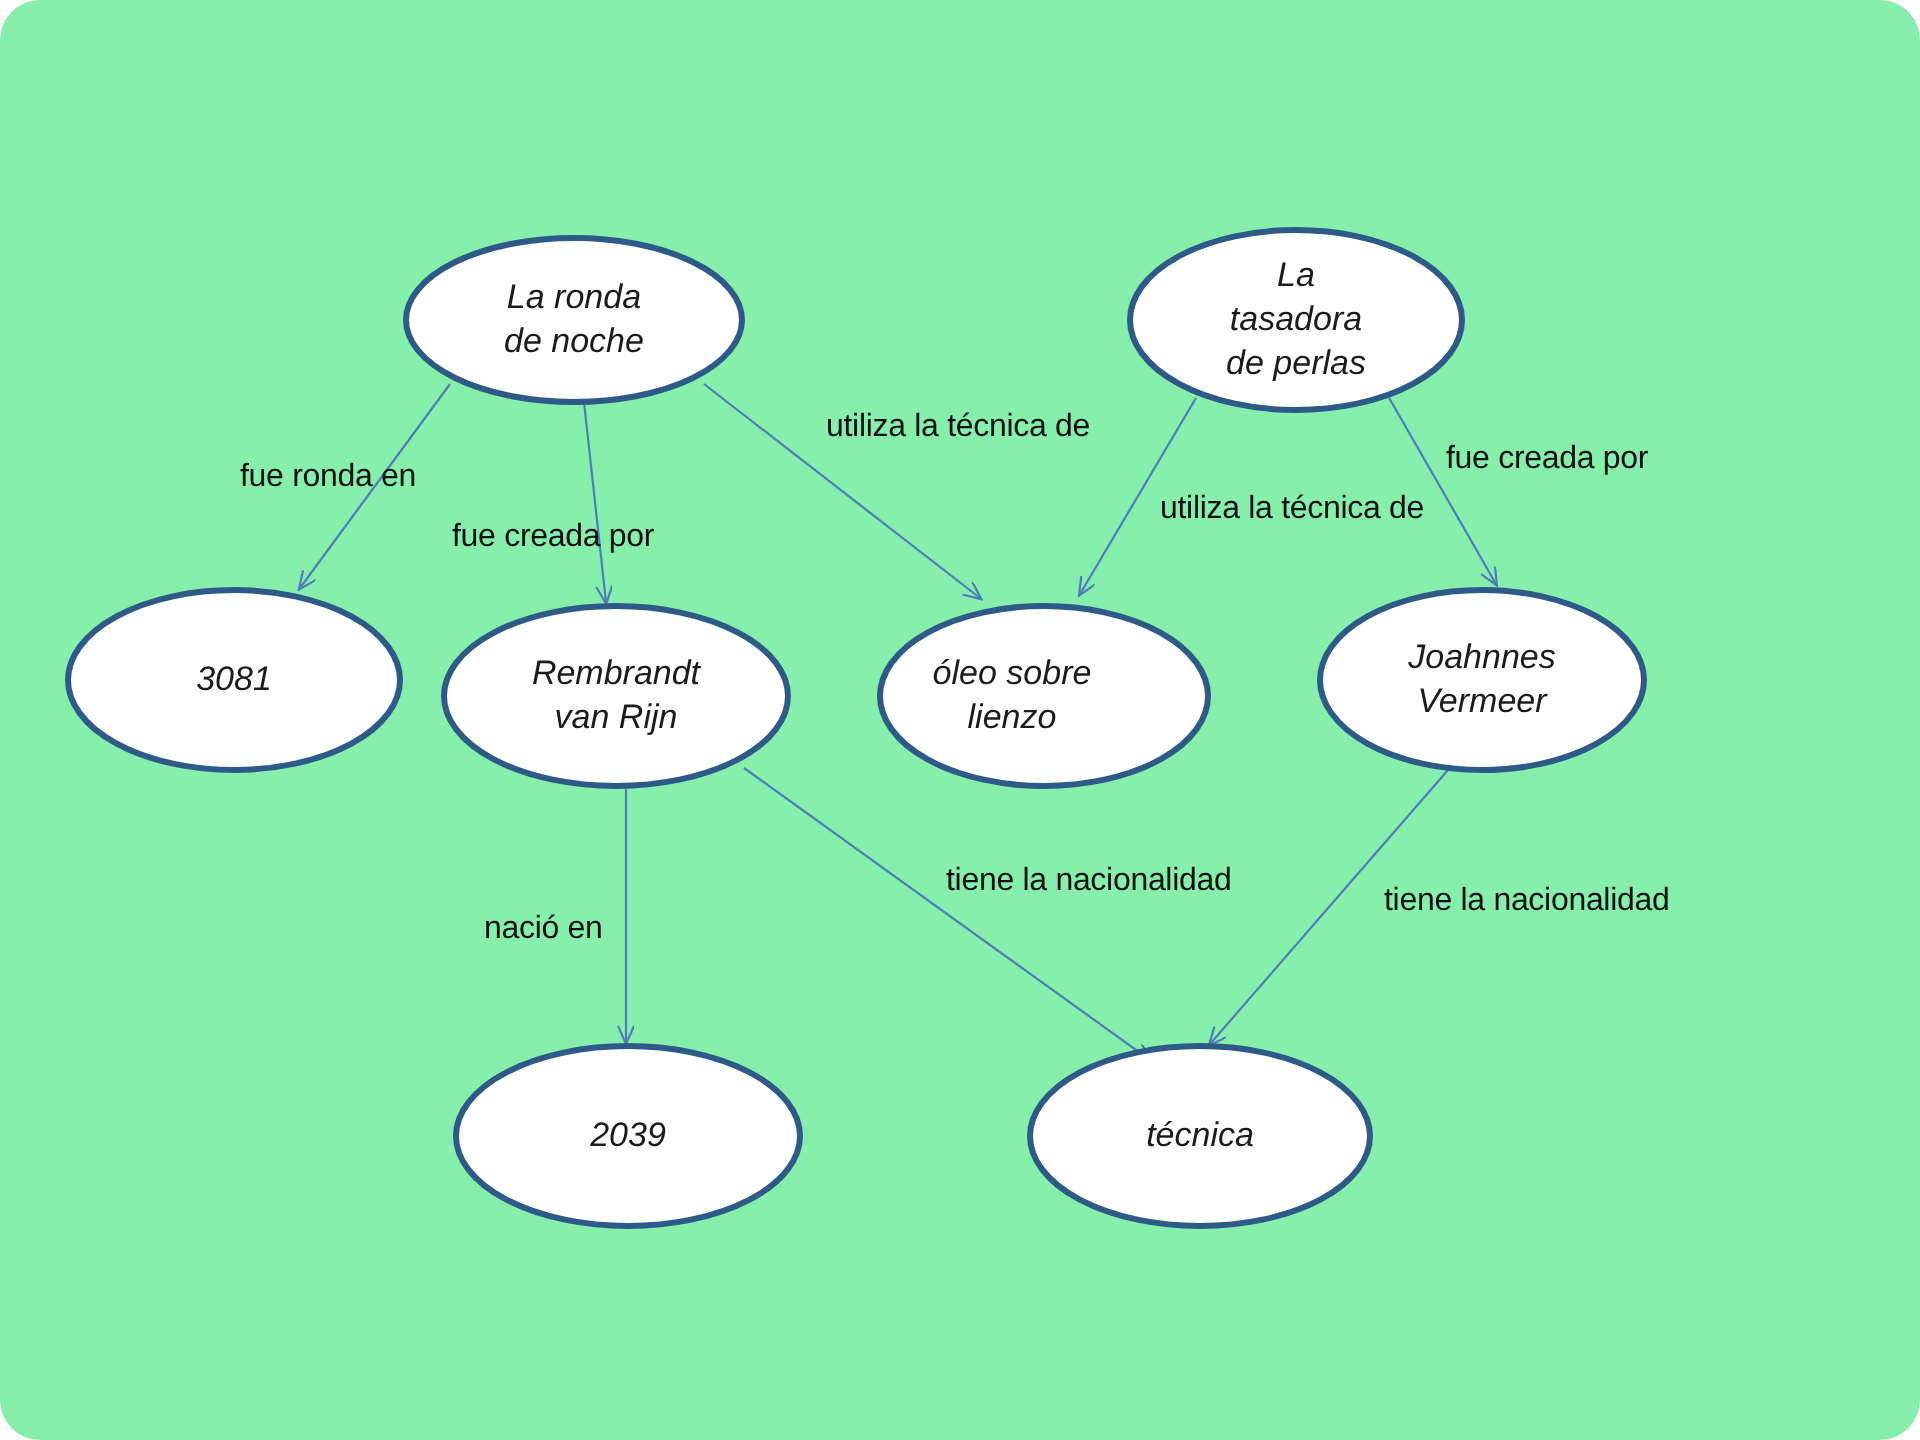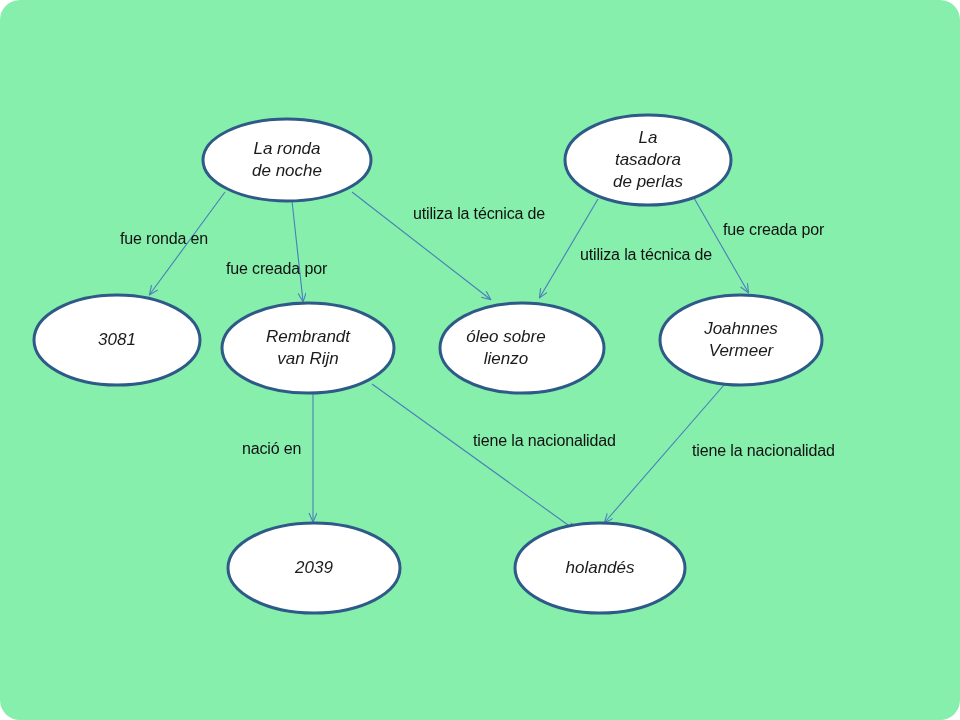--- a/index.html
+++ b/index.html
@@ -87,26 +87,26 @@
 tasadora
 de perlas</div>
       <div class="node-label" style="color: rgb(27, 27, 27); left: 34px; top: 295px; width: 166px; height: 90px;">3081</div>
       <div class="node-label" style="color: rgb(27, 27, 27); left: 222px; top: 303px; width: 172px; height: 90px;">Rembrandt
 van Rijn</div>
       <div class="node-label" style="color: rgb(27, 27, 27); left: 424px; top: 303px; width: 164px; height: 90px;">óleo sobre
 lienzo</div>
       <div class="node-label" style="color: rgb(27, 27, 27); left: 660px; top: 295px; width: 162px; height: 90px;">Joahnnes
 Vermeer</div>
       <div class="node-label" style="color: rgb(27, 27, 27); left: 228px; top: 523px; width: 172px; height: 90px;">2039</div>
-      <div class="node-label" style="color: rgb(27, 27, 27); left: 515px; top: 523px; width: 170px; height: 90px;">holandés</div>
+      <div class="node-label" style="color: rgb(27, 27, 27); left: 515px; top: 523px; width: 170px; height: 90px;">técnica</div>
     </div>
   <div id="edge-labels-layer">
       <div class="edge-label" style="color: rgb(17, 17, 17); left: 120px; top: 230px;">fue ronda en</div>
       <div class="edge-label" style="color: rgb(17, 17, 17); left: 226px; top: 260px;">fue creada por</div>
       <div class="edge-label" style="color: rgb(17, 17, 17); left: 413px; top: 205px;">utiliza la técnica de</div>
       <div class="edge-label" style="color: rgb(17, 17, 17); left: 580px; top: 246px;">utiliza la técnica de</div>
       <div class="edge-label" style="color: rgb(17, 17, 17); left: 723px; top: 221px;">fue creada por</div>
-      <div class="edge-label" style="color: rgb(17, 17, 17); left: 242px; top: 440px;">nació en</div>
+      <div class="edge-label" style="color: rgb(17, 17, 17); left: 242px; top: 456px;">nació en</div>
       <div class="edge-label" style="color: rgb(17, 17, 17); left: 473px; top: 432px;">tiene la nacionalidad</div>
       <div class="edge-label" style="color: rgb(17, 17, 17); left: 692px; top: 442px;">tiene la nacionalidad</div>
     </div>
 
 </div>
 
 </body></html>

